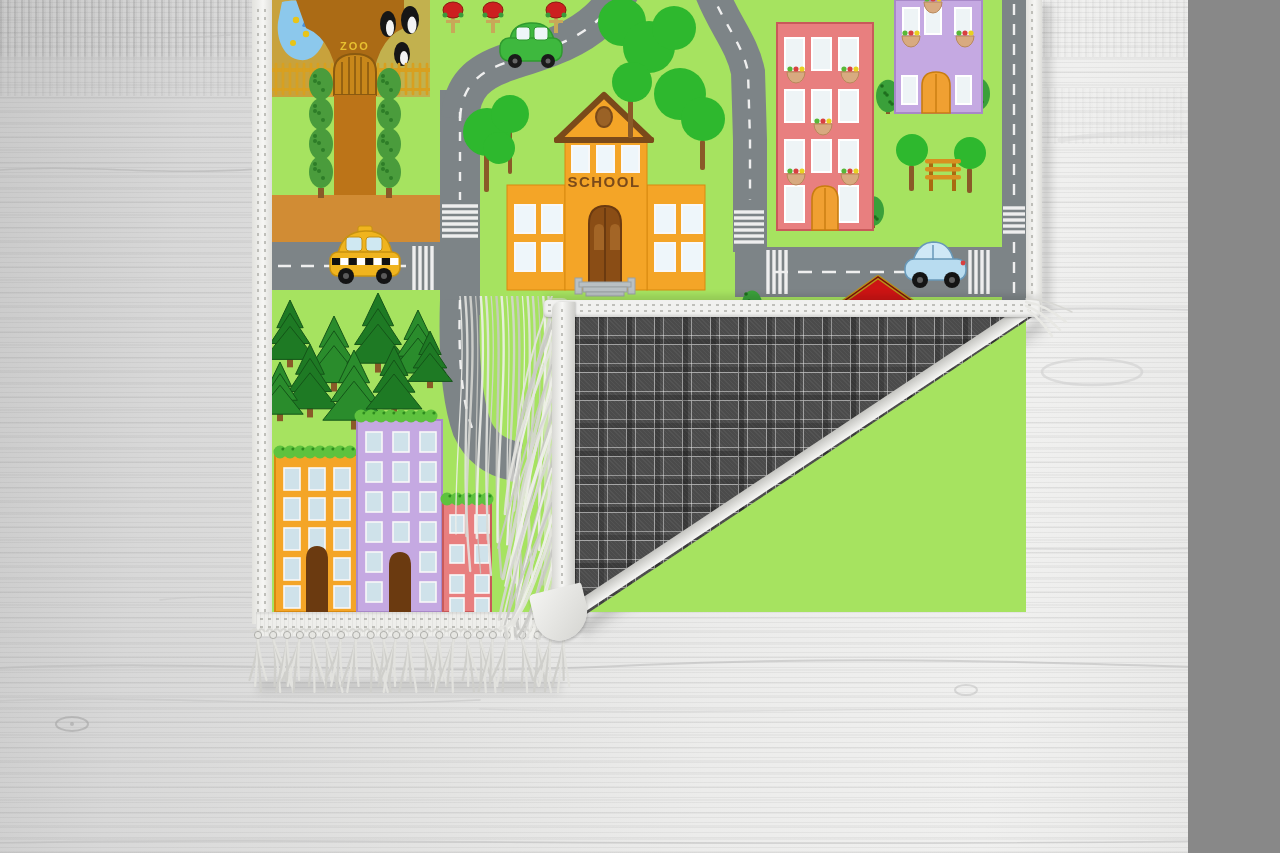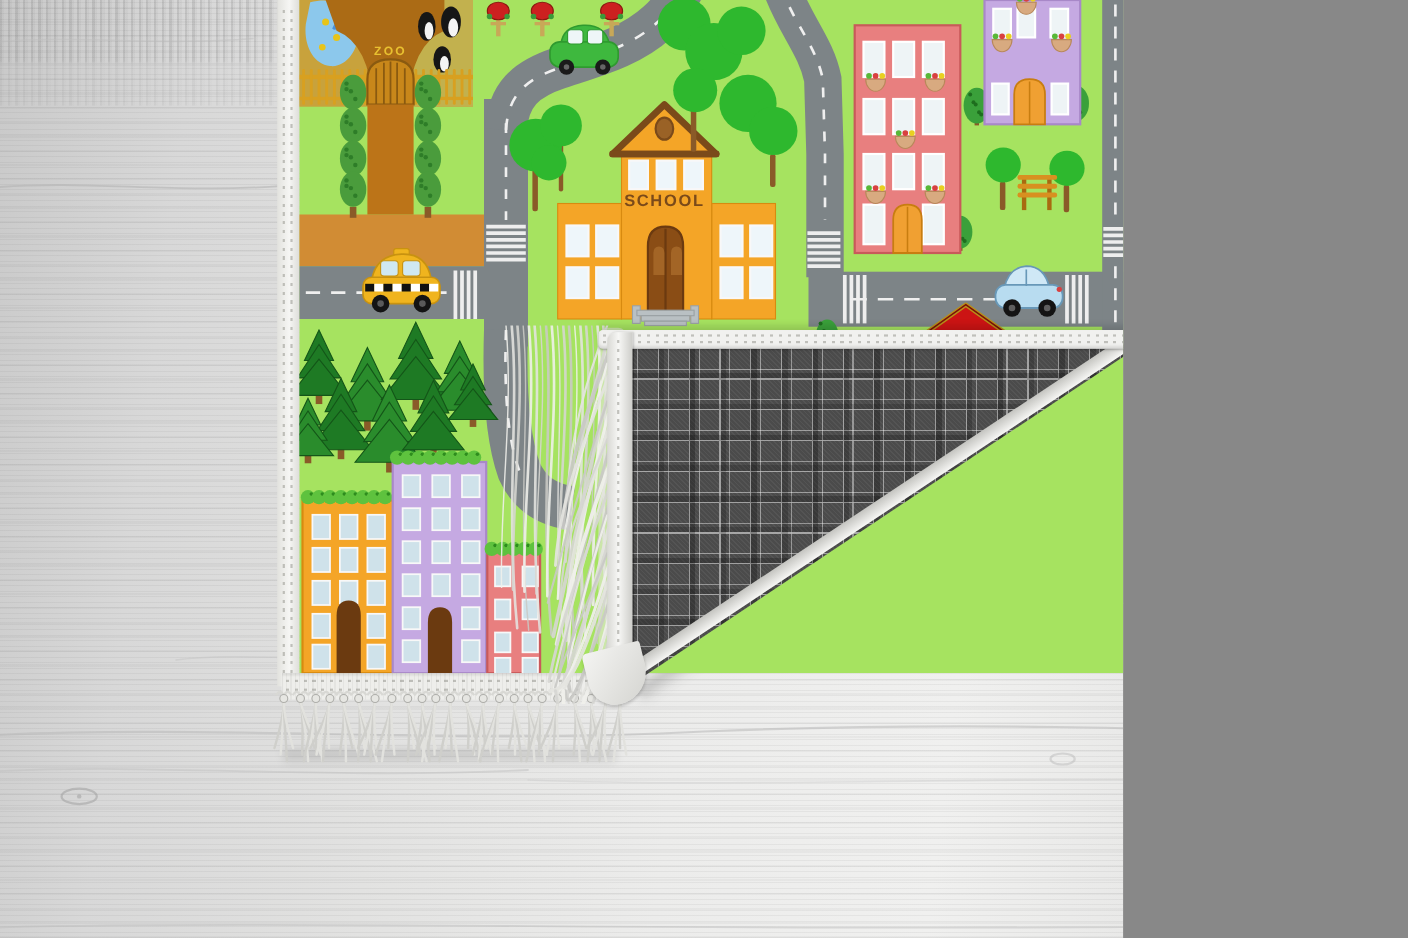--- a/index.html
+++ b/index.html
@@ -1,16 +1,16 @@
 <!DOCTYPE html>
 <html><head>
 <meta charset="utf-8">
 <style>
   html,body{margin:0;padding:0;background:#888;}
-  .scene{position:relative;width:1021px;height:853px;overflow:hidden;
+  .scene{position:relative;width:1188px;height:853px;overflow:hidden;
          font-family:"Liberation Sans",sans-serif;
          background:linear-gradient(97deg,#c9c9c9 0%,#d8d8d8 16%,#e2e2e1 38%,#ececeb 62%,#f0f0ef 84%,#e9e9e8 100%);}
   .scene *{position:absolute;box-sizing:border-box;}
   
   .grain1{left:0;top:0;width:1280px;height:853px;
     background:repeating-linear-gradient(0deg,rgba(115,115,115,0.09) 0 1px,transparent 1px 5px);}
   .grain2{left:0;top:0;width:1280px;height:853px;
     background:repeating-linear-gradient(0deg,rgba(100,100,100,0.06) 0 2px,transparent 2px 13px);}
   .band{background:repeating-linear-gradient(90deg,rgba(95,95,95,0.11) 0 2px,rgba(95,95,95,0.03) 2px 4px,transparent 4px 7px);}
   .b1{left:0;top:84;width:258px;height:96px;opacity:.65;}

